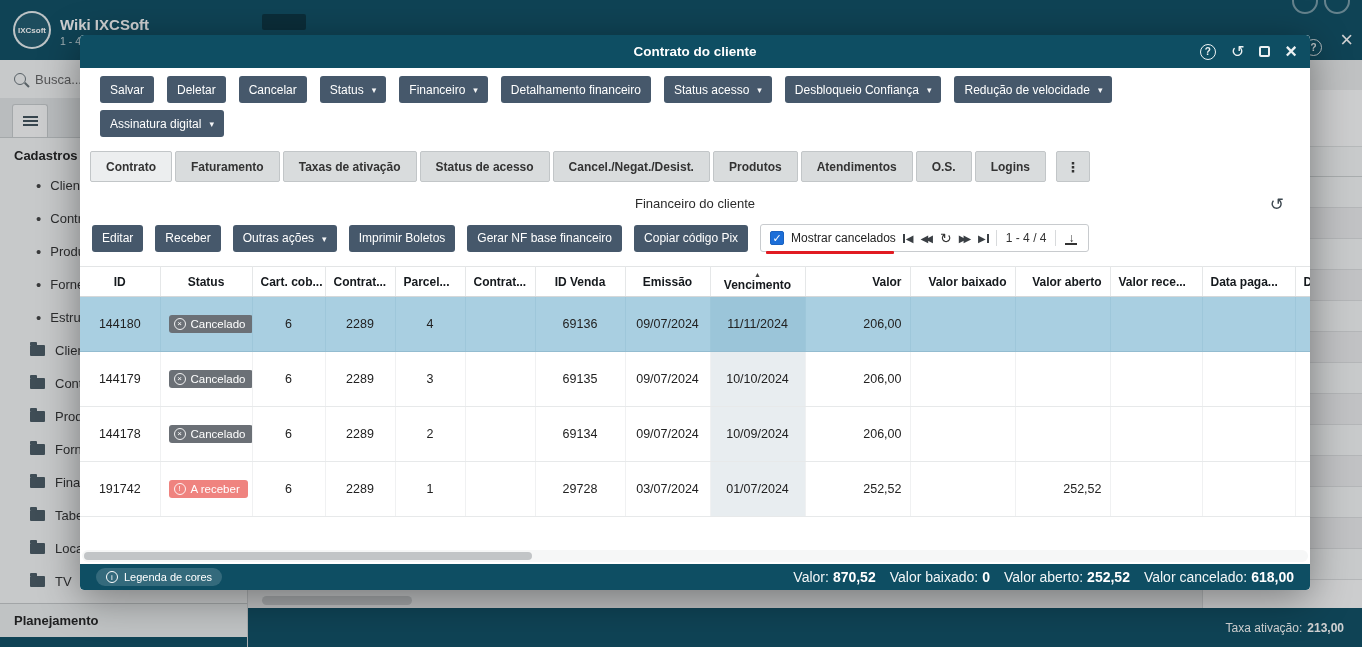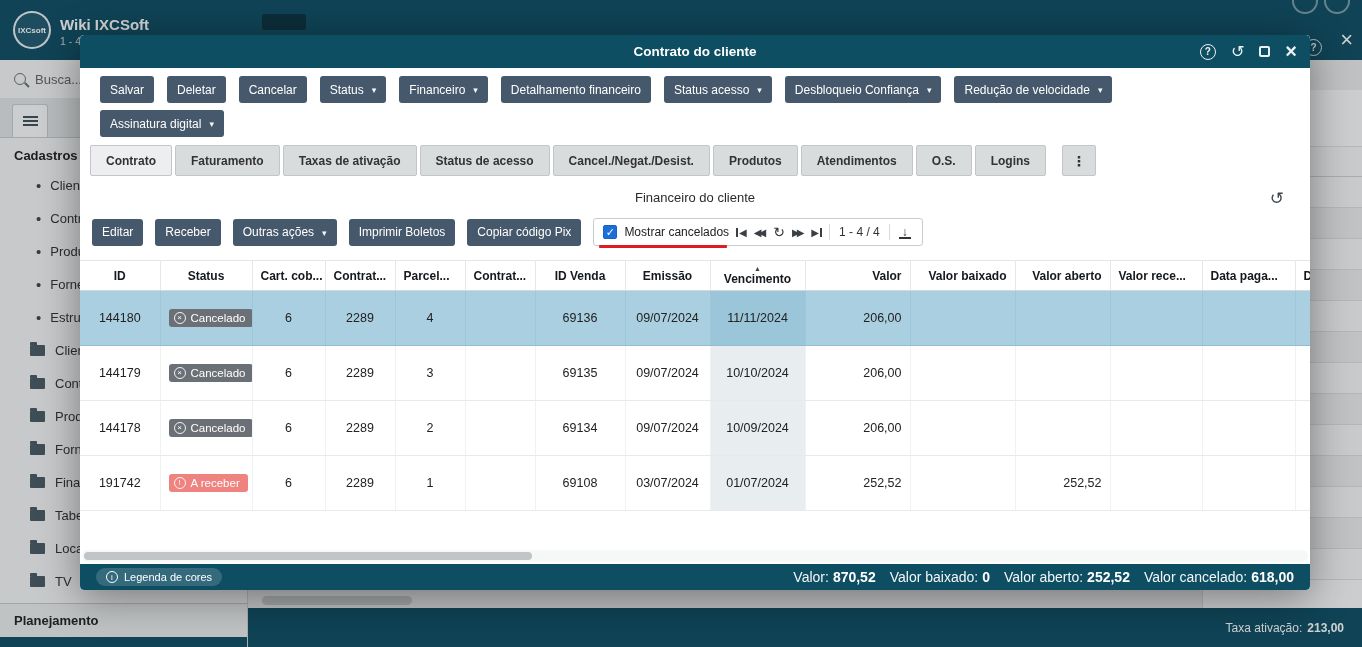--- a/index.html
+++ b/index.html
@@ -80,21 +80,21 @@
   .fsbox { width:11px; height:11px; border:2px solid rgba(255,255,255,.92); border-radius:2px; }
   .mi.close { font-size:20px; font-weight:bold; }
 
   .m-toolbar { padding:8px 20px 4px; display:flex; flex-direction:column; gap:7px; }
   .btnrow { display:flex; gap:13px; }
   .dbtn { background:var(--toolbar-button,#46586b); color:#fff; border:none; height:27px; padding:0 10px;
           border-radius:3px; font-size:12px; font-family:inherit; display:inline-flex; align-items:center;
           gap:8px; white-space:nowrap; cursor:pointer; }
   .dbtn .caret { font-size:9px; opacity:.95; margin-top:1px; }
 
-  .m-tabsrow { display:flex; align-items:center; gap:16px; margin:4px 10px 0; }
+  .m-tabsrow { display:flex; align-items:center; gap:10px; margin:10px 10px 0; }
   .m-tabs { display:flex; gap:3px; }
   .tab { height:31px; display:flex; align-items:center; padding:0 15px; background:#d9dcdd;
          border:1px solid #c2c6c8; border-radius:2px; font-size:12px; font-weight:bold; color:#333;
          white-space:nowrap; cursor:pointer; }
   .tab.active { background:#eceeef; }
   .tab.kebab { padding:0 9px; font-size:14px; }
 
   .m-sectiontitle { position:relative; text-align:center; margin-top:14px; font-size:13px; color:#2b2b2b; height:20px; }
   .sec-hist { position:absolute; right:26px; top:-2px; font-size:17px; color:#3d4850; cursor:pointer; }
 
@@ -369,20 +369,23 @@
           </button>
           <button class="dbtn">
             <span>Receber</span>
           </button>
           <button class="dbtn">
             <span>Outras ações</span>
             <span class="caret">▾</span>
           </button>
           <button class="dbtn">
             <span>Imprimir Boletos</span>
+          </button>
+          <button class="dbtn">
+            <span>Gerar NF base financeiro</span>
           </button>
           <button class="dbtn">
             <span>Copiar código Pix</span>
           </button>
         </div>
       <div class="ctrl-group">
         <span class="cb checked">✓</span>
         <span class="cb-label">Mostrar cancelados</span>
         <span class="pg first">
             <span class="vbar"></span>
@@ -516,21 +519,21 @@
             <tr>
               <td class="col0">191742</td>
               <td class="col1"><span class="badge b-a_receber">
                   <i class="bic">!</i>
                   <span>A receber</span>
                 </span></td>
               <td class="col2">6</td>
               <td class="col3">2289</td>
               <td class="col4">1</td>
               <td class="col5"></td>
-              <td class="col6">69108</td>
+              <td class="col6">29728</td>
               <td class="col7">03/07/2024</td>
               <td class="col8">01/07/2024</td>
               <td class="col9">252,52</td>
               <td class="col10"></td>
               <td class="col11">252,52</td>
               <td class="col12"></td>
               <td class="col13"></td>
               <td class="col14"></td>
             </tr>
           </tbody>

